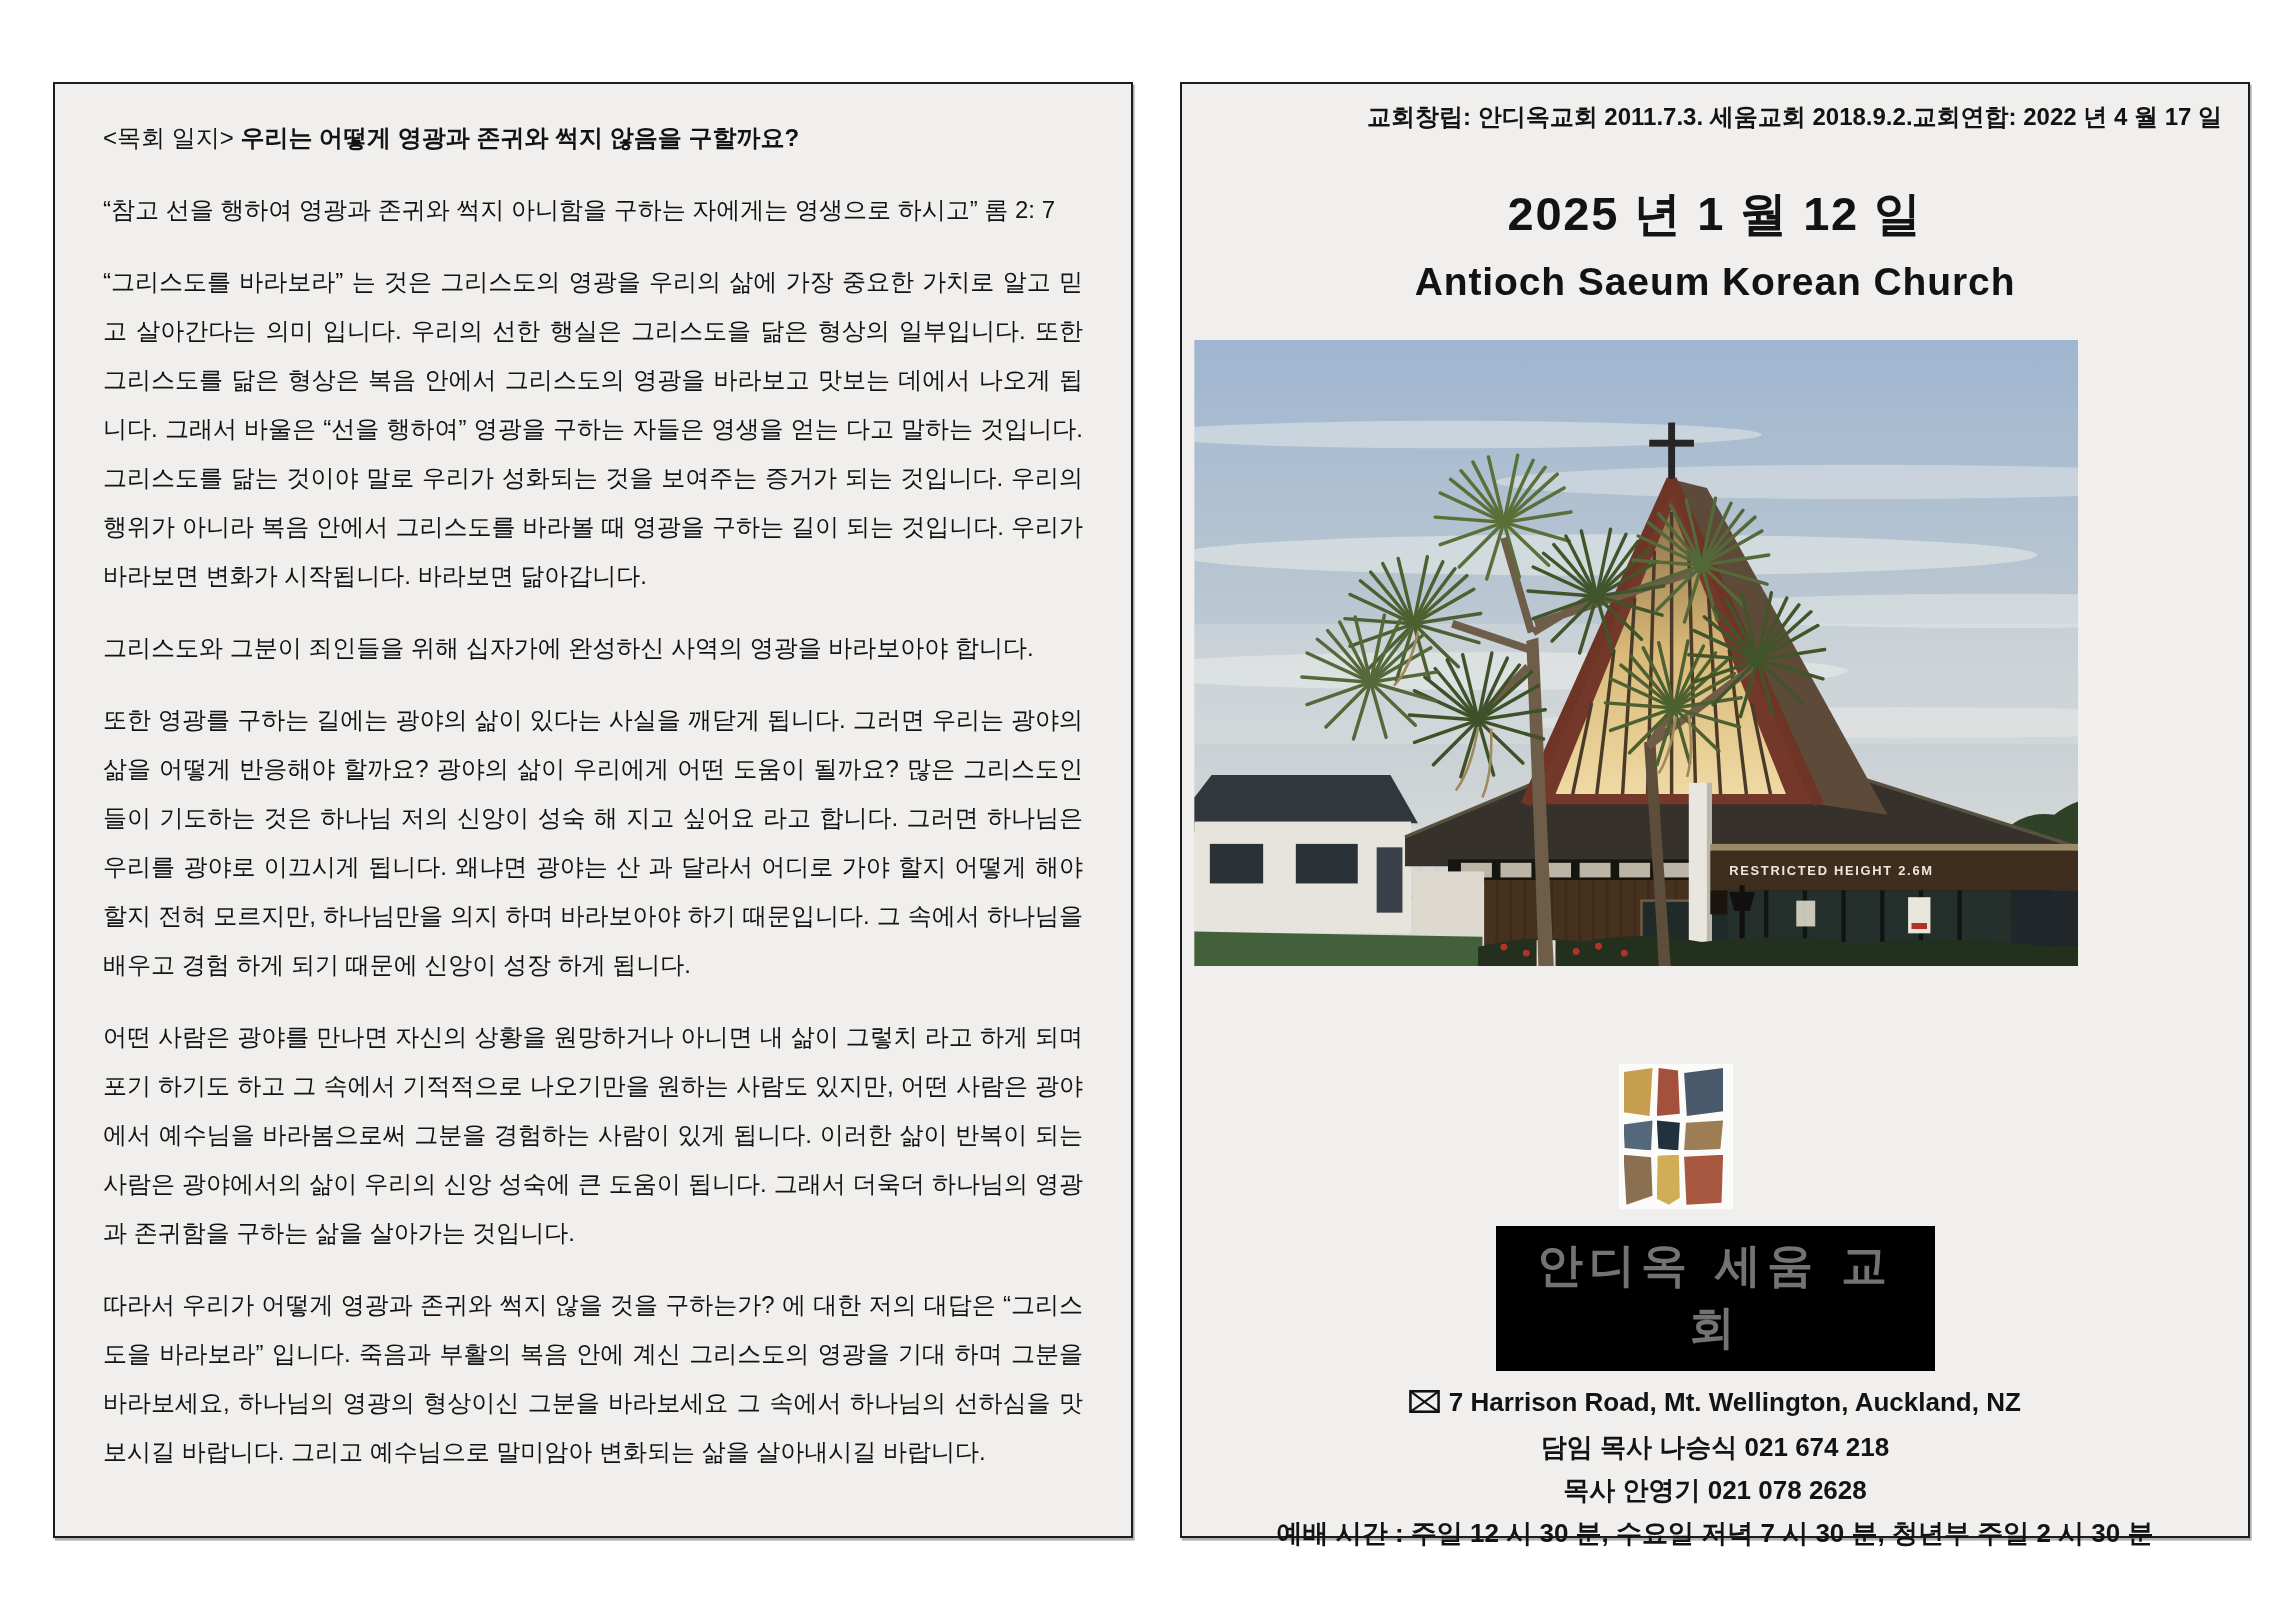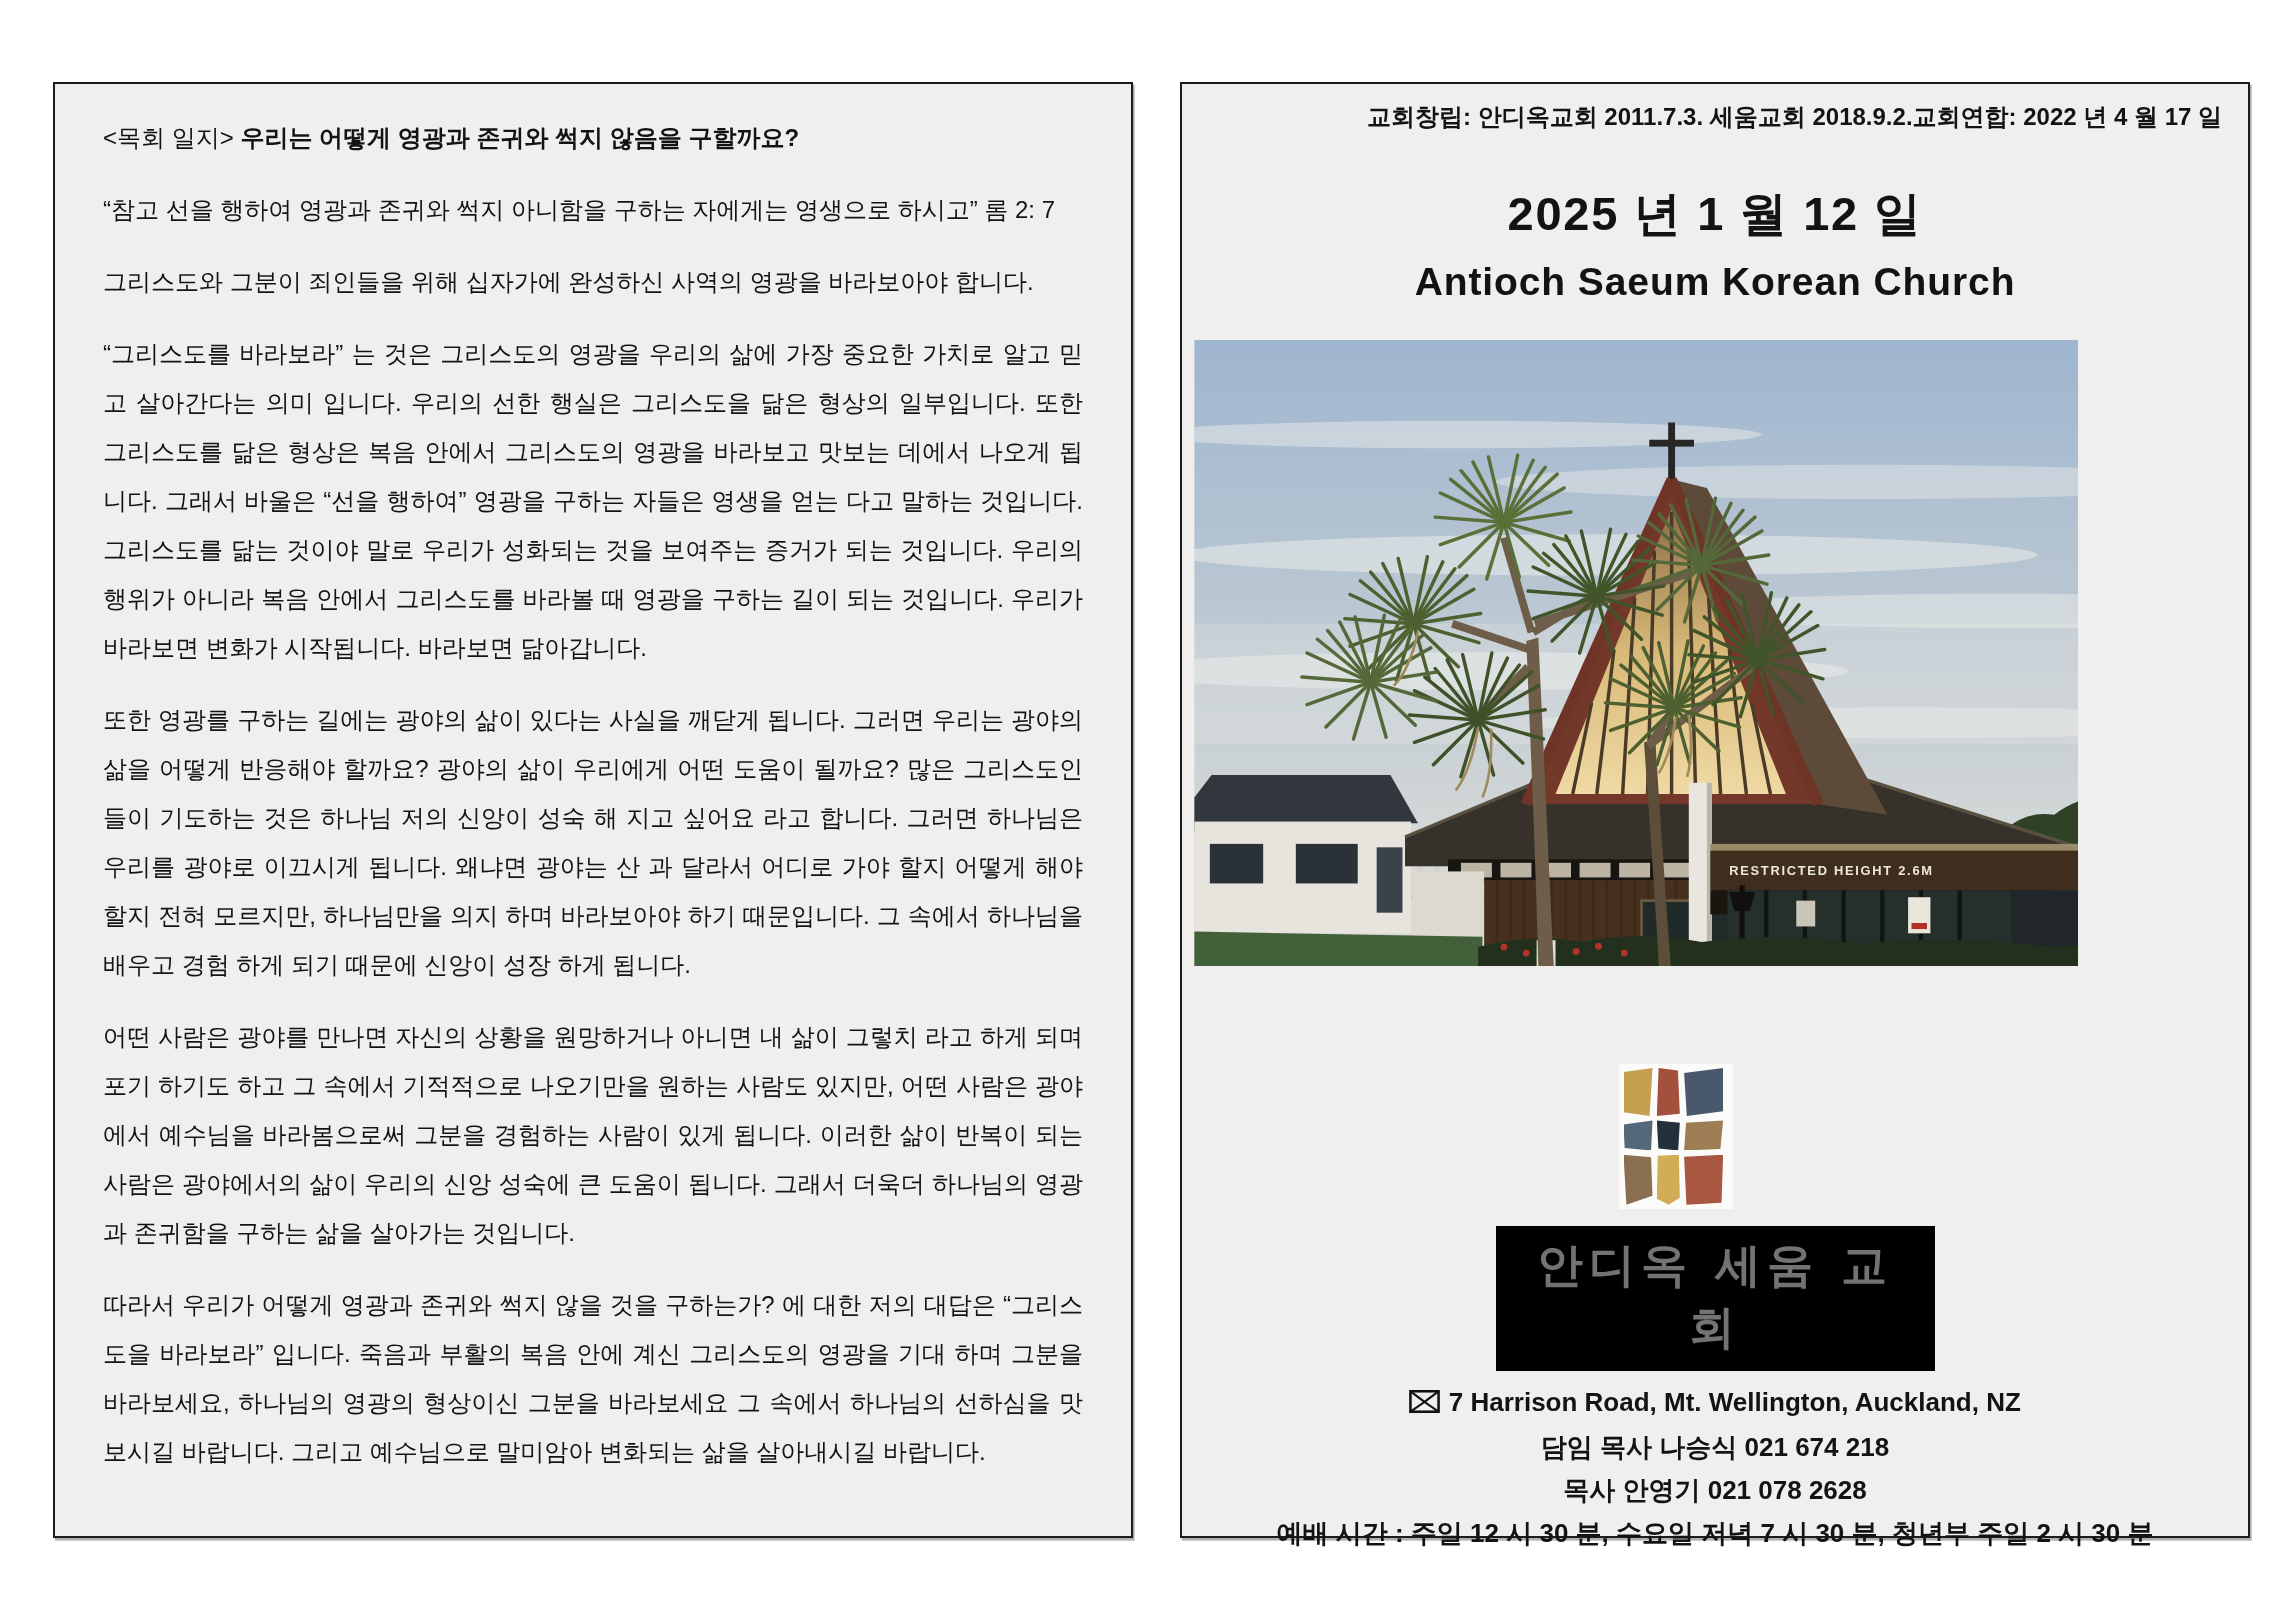--- a/index.html
+++ b/index.html
@@ -36,22 +36,22 @@
   .contact{margin-top:10.3px;text-align:center;font-size:26px;font-weight:bold;line-height:43px;}
   .contact .mail-icon{display:inline-block;vertical-align:-2.6px;margin-right:8.6px;}
 </style>
 </head>
 <body>
 
 <div class="page" id="left-page">
   <div class="sermon">
     <p class="title-line"><span class="title-prefix">&lt;목회 일지&gt;</span> <span>우리는 어떻게 영광과 존귀와 썩지 않음을 구할까요?</span></p>
     <p>“참고 선을 행하여 영광과 존귀와 썩지 아니함을 구하는 자에게는 영생으로 하시고” 롬 2: 7</p>
+    <p>“그리스도를 바라보라” 는 것은 그리스도의 영광을 우리의 삶에 가장 중요한 가치로 알고 믿고 살아간다는 의미 입니다. 우리의 선한 행실은 그리스도을 닮은 형상의 일부입니다. 또한 그리스도를 닮은 형상은 복음 안에서 그리스도의 영광을 바라보고 맛보는 데에서 나오게 됩니다. 그래서 바울은 “선을 행하여” 영광을 구하는 자들은 영생을 얻는 다고 말하는 것입니다. 그리스도를 닮는 것이야 말로 우리가 성화되는 것을 보여주는 증거가 되는 것입니다. 우리의 행위가 아니라 복음 안에서 그리스도를 바라볼 때 영광을 구하는 길이 되는 것입니다. 우리가 바라보면 변화가 시작됩니다. 바라보면 닮아갑니다.</p>
     <p>그리스도와 그분이 죄인들을 위해 십자가에 완성하신 사역의 영광을 바라보아야 합니다.</p>
-    <p>“그리스도를 바라보라” 는 것은 그리스도의 영광을 우리의 삶에 가장 중요한 가치로 알고 믿고 살아간다는 의미 입니다. 우리의 선한 행실은 그리스도을 닮은 형상의 일부입니다. 또한 그리스도를 닮은 형상은 복음 안에서 그리스도의 영광을 바라보고 맛보는 데에서 나오게 됩니다. 그래서 바울은 “선을 행하여” 영광을 구하는 자들은 영생을 얻는 다고 말하는 것입니다. 그리스도를 닮는 것이야 말로 우리가 성화되는 것을 보여주는 증거가 되는 것입니다. 우리의 행위가 아니라 복음 안에서 그리스도를 바라볼 때 영광을 구하는 길이 되는 것입니다. 우리가 바라보면 변화가 시작됩니다. 바라보면 닮아갑니다.</p>
     <p>또한 영광를 구하는 길에는 광야의 삶이 있다는 사실을 깨닫게 됩니다. 그러면 우리는 광야의 삶을 어떻게 반응해야 할까요? 광야의 삶이 우리에게 어떤 도움이 될까요? 많은 그리스도인들이 기도하는 것은 하나님 저의 신앙이 성숙 해 지고 싶어요 라고 합니다. 그러면 하나님은 우리를 광야로 이끄시게 됩니다. 왜냐면 광야는 산 과 달라서 어디로 가야 할지 어떻게 해야 할지 전혀 모르지만, 하나님만을 의지 하며 바라보아야 하기 때문입니다. 그 속에서 하나님을 배우고 경험 하게 되기 때문에 신앙이 성장 하게 됩니다.</p>
     <p>어떤 사람은 광야를 만나면 자신의 상황을 원망하거나 아니면 내 삶이 그렇치 라고 하게 되며 포기 하기도 하고 그 속에서 기적적으로 나오기만을 원하는 사람도 있지만, 어떤 사람은 광야에서 예수님을 바라봄으로써 그분을 경험하는 사람이 있게 됩니다. 이러한 삶이 반복이 되는 사람은 광야에서의 삶이 우리의 신앙 성숙에 큰 도움이 됩니다. 그래서 더욱더 하나님의 영광과 존귀함을 구하는 삶을 살아가는 것입니다.</p>
     <p>따라서 우리가 어떻게 영광과 존귀와 썩지 않을 것을 구하는가? 에 대한 저의 대답은 “그리스도을 바라보라” 입니다.  죽음과 부활의 복음 안에 계신 그리스도의 영광을 기대 하며 그분을 바라보세요, 하나님의 영광의 형상이신 그분을 바라보세요 그 속에서 하나님의 선하심을 맛보시길 바랍니다. 그리고 예수님으로 말미암아 변화되는 삶을 살아내시길 바랍니다.</p>
   </div>
 </div>
 
 <div class="page" id="right-page">
 
   <div class="rp-header">
     <span>교회창립: 안디옥교회 2011.7.3. 세움교회 2018.9.2.</span>

